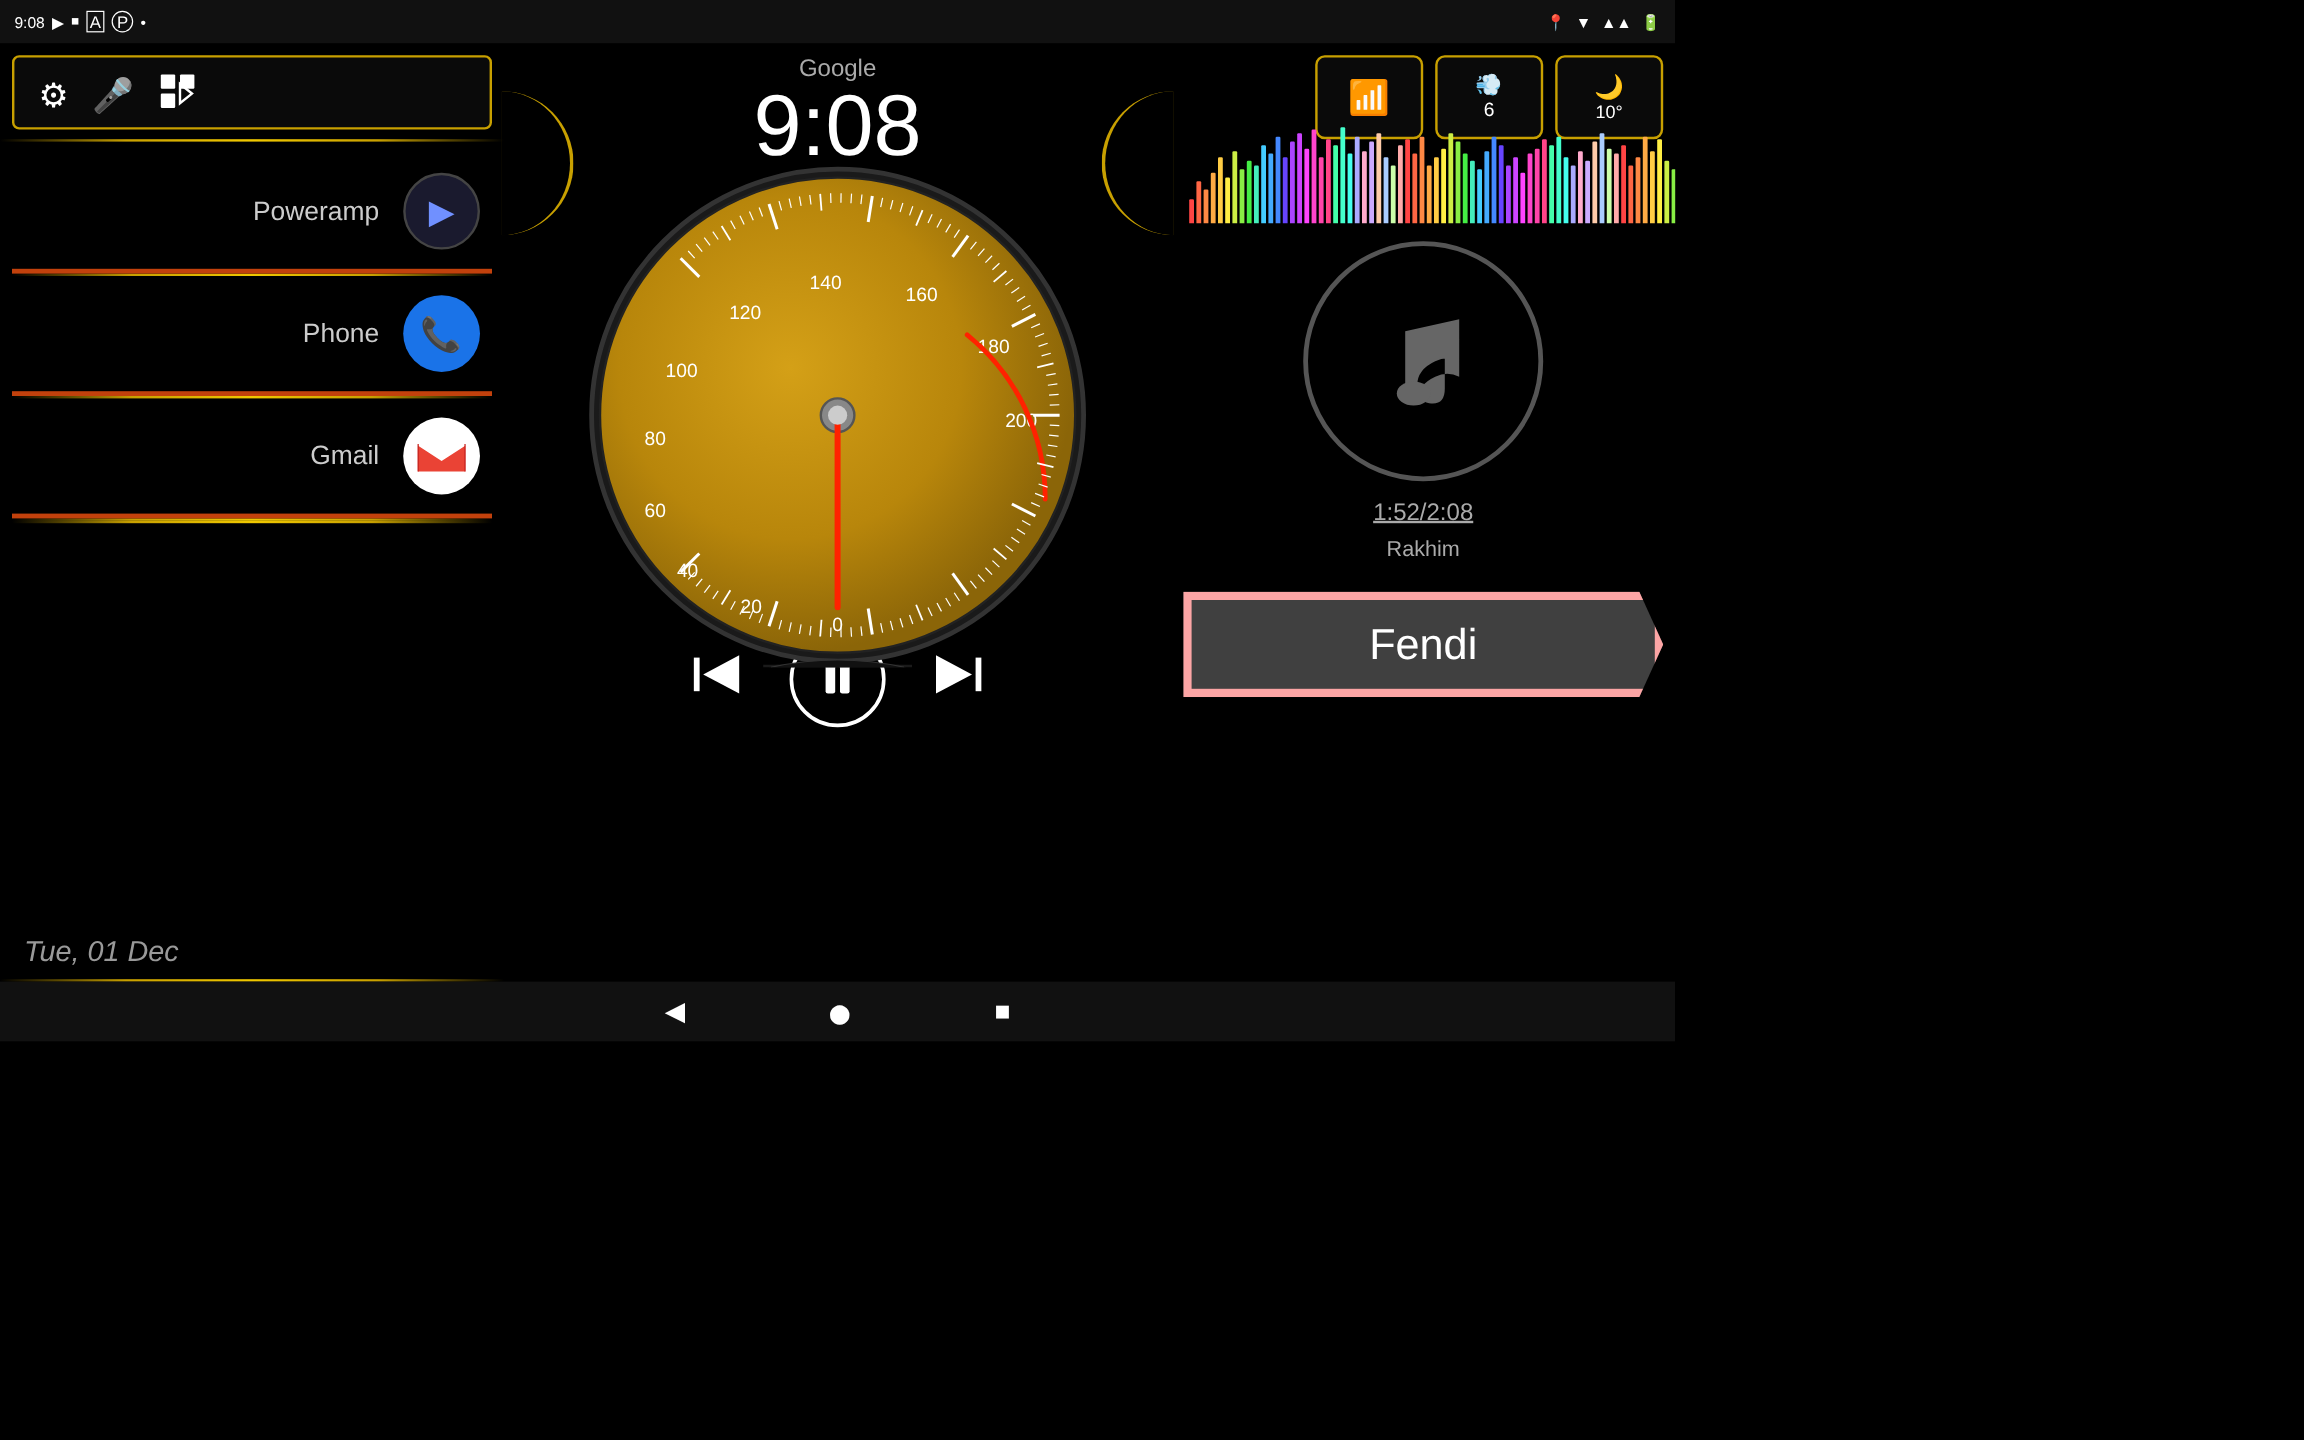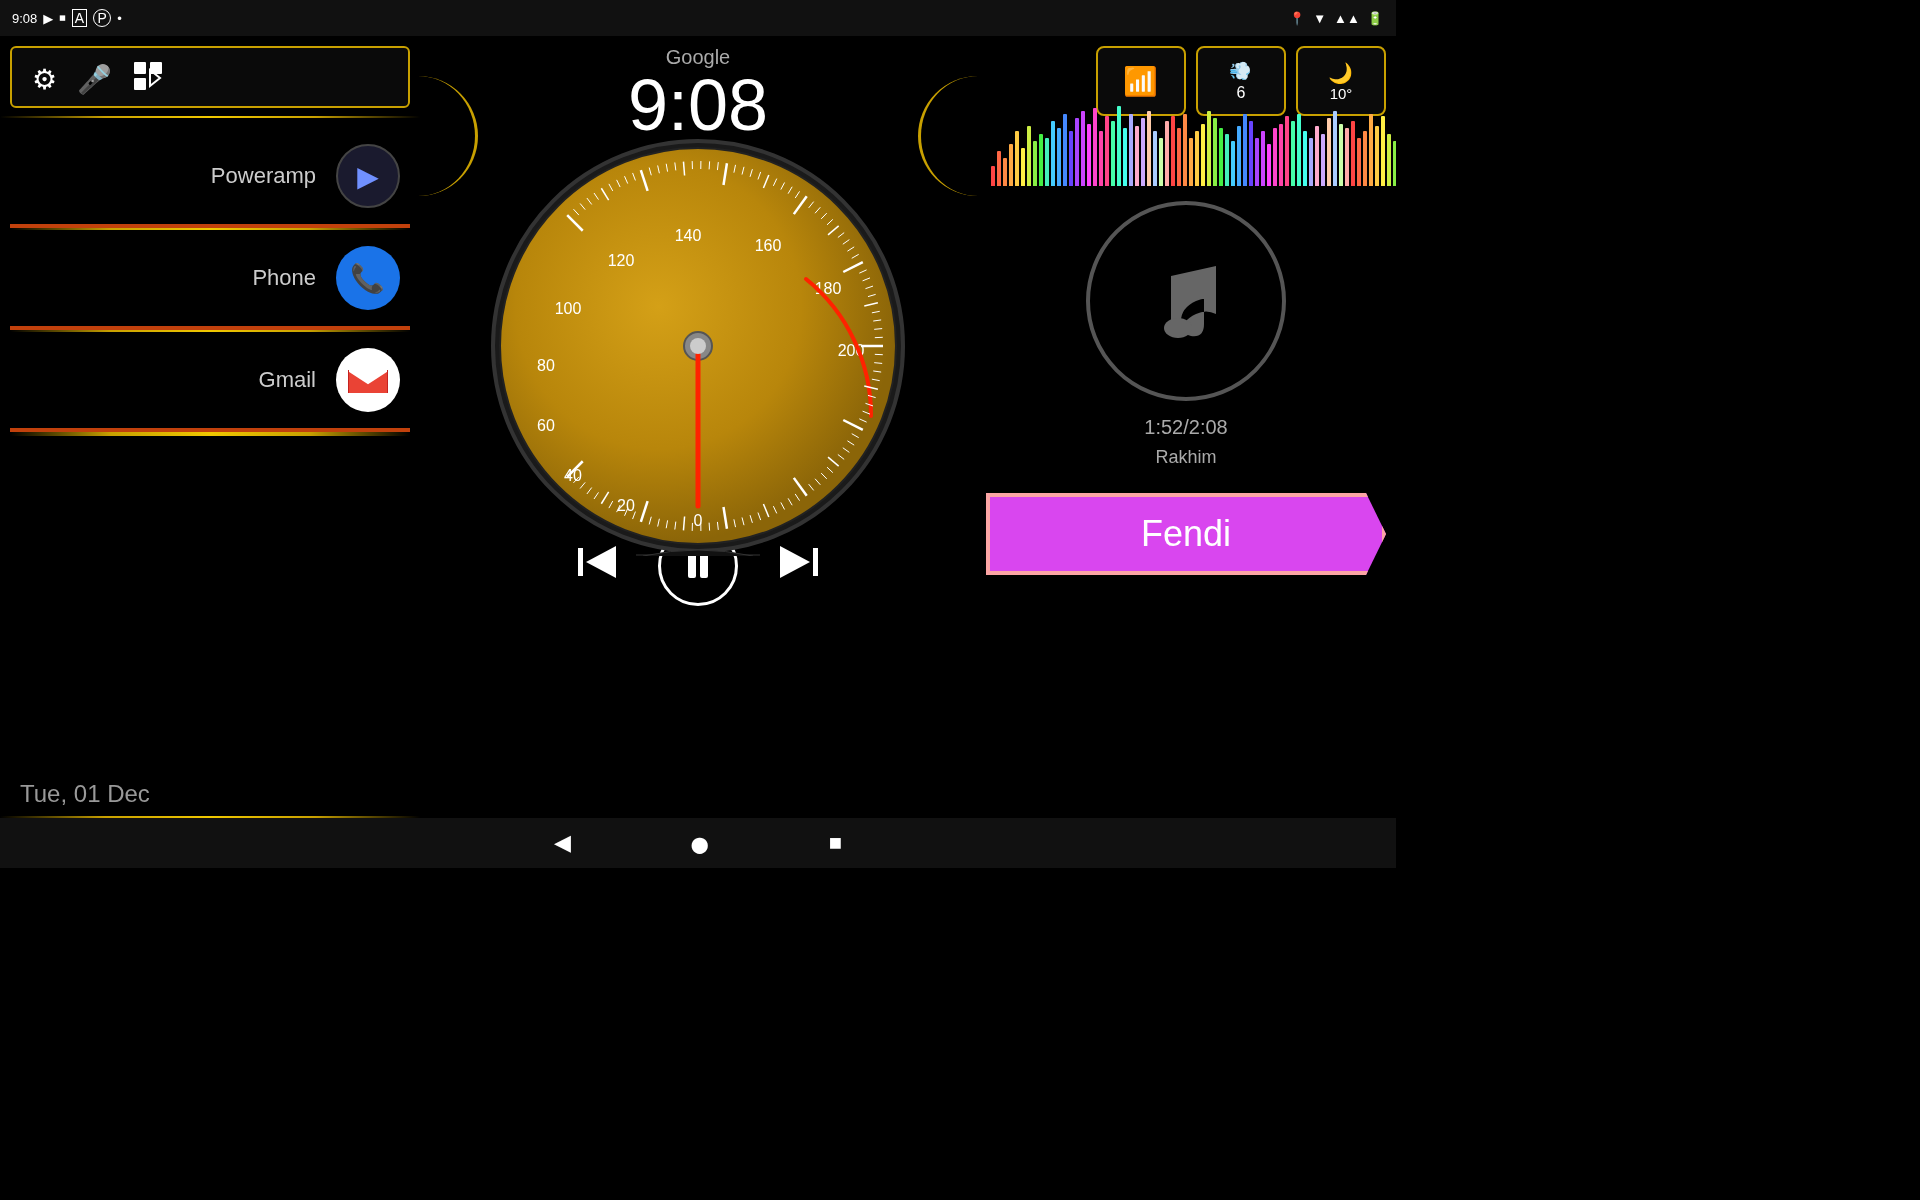--- a/index.html
+++ b/index.html
@@ -135,20 +135,21 @@
     .app-icon-youtube {
       background: #ff0000;
     }
 
     
     #date-display {
       padding: 20px 20px 10px;
       color: #999;
       font-size: 24px;
       font-weight: 300;
+      font-style: italic;
     }
 
     
     #center-panel {
       flex: 1;
       display: flex;
       flex-direction: column;
       align-items: center;
       position: relative;
     }
@@ -290,32 +291,33 @@
     
     #track-info {
       text-align: center;
       margin-bottom: 10px;
     }
 
     .track-time {
       color: #aaa;
       font-size: 20px;
       margin-bottom: 8px;
+      text-decoration: underline;
     }
 
     .track-artist {
       color: #aaa;
       font-size: 18px;
       margin-bottom: 15px;
     }
 
     
     #track-name-box {
-      border: 4px solid #fca5a5;
-      background: #d946ef;
+      border: 7px solid #fca5a5;
+      background: #404040;
       padding: 16px 20px;
       text-align: center;
       position: relative;
       clip-path: polygon(0 0, 95% 0, 100% 50%, 95% 100%, 0 100%);
     }
 
     .track-name {
       color: #fff;
       font-size: 36px;
       font-weight: 300;

